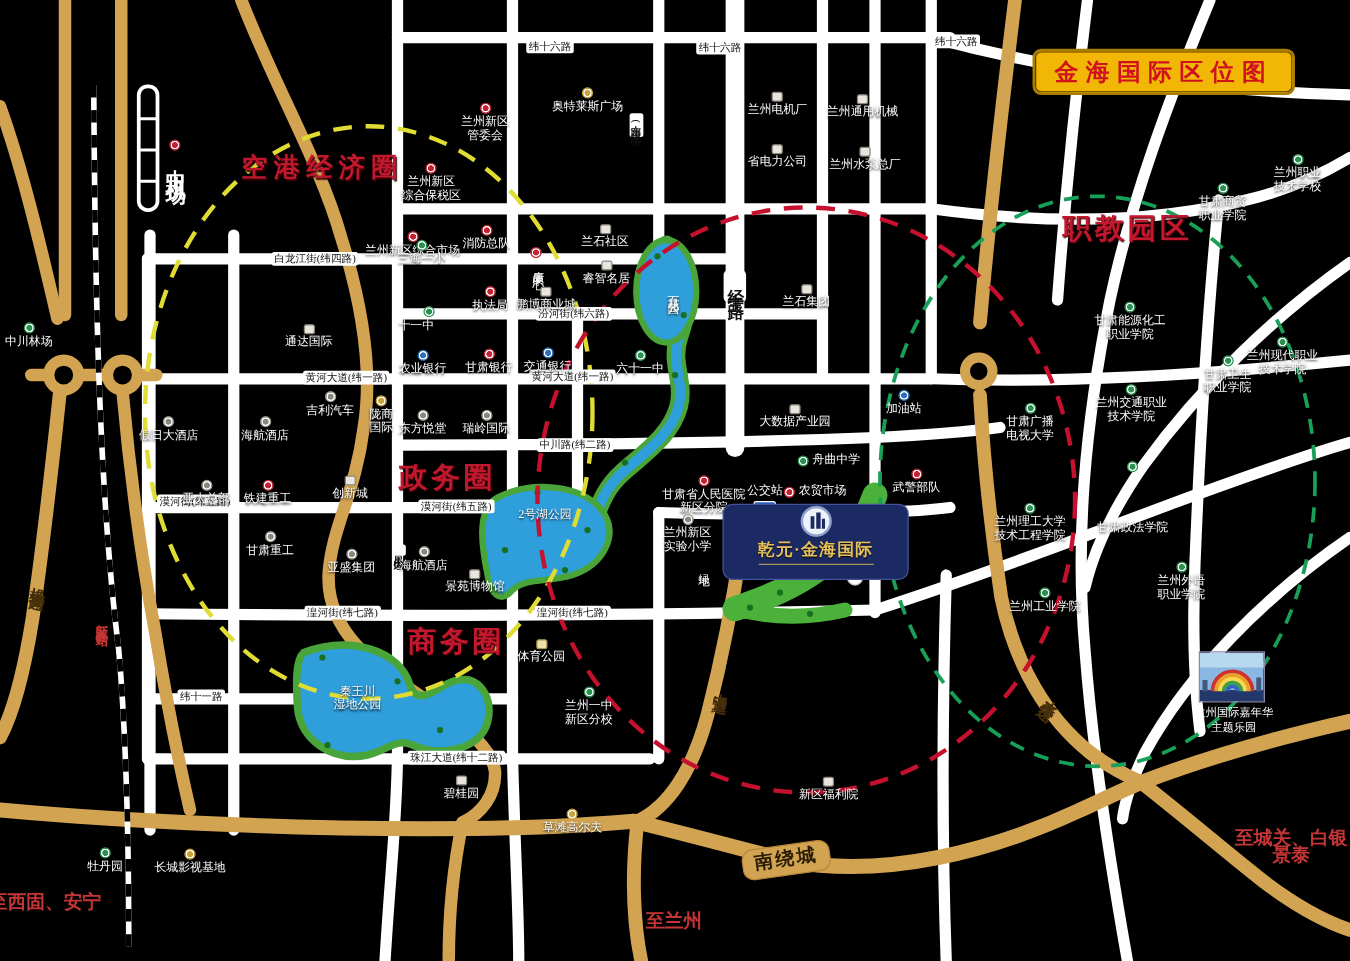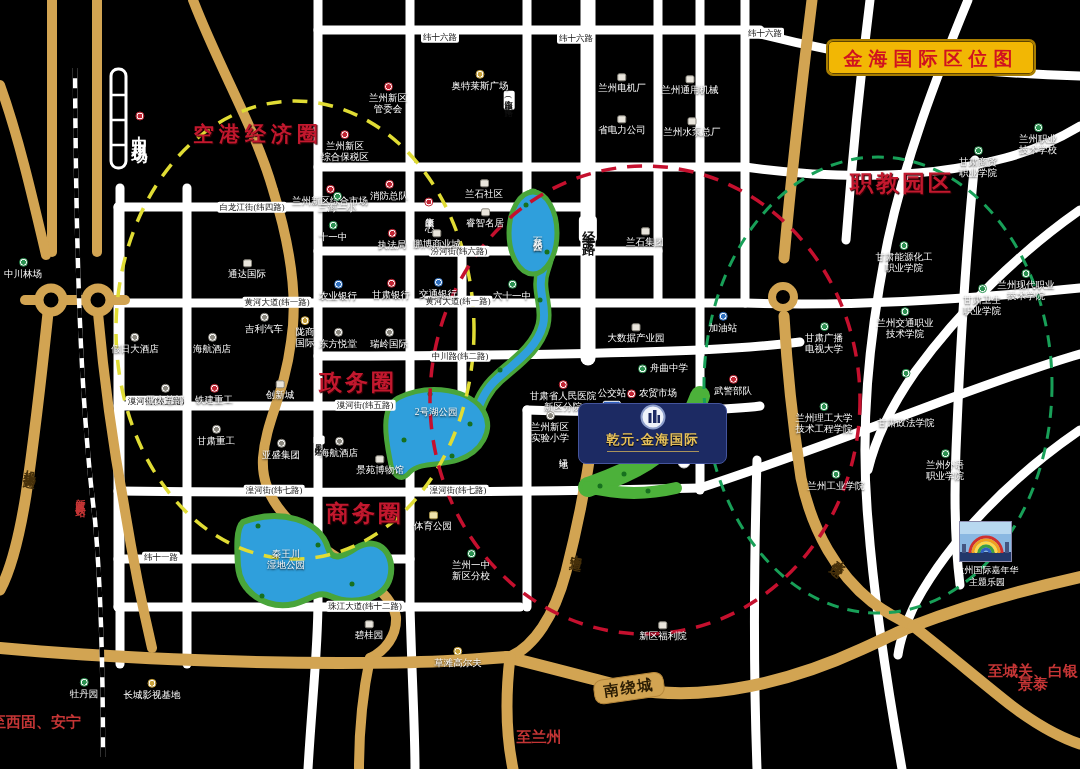--- a/index.html
+++ b/index.html
@@ -206,21 +206,21 @@
           <div>中川机场</div>
         </span>
       </div>
       <div class="poi" style="left: 388px; top: 99px;">
         <span class="ic rd"></span>
         <span class="txt">
           <div>兰州新区</div>
           <div>管委会</div>
         </span>
       </div>
-      <div class="poi" style="left: 480px; top: 81px;">
+      <div class="poi" style="left: 470px; top: 81px;">
         <span class="ic yd"></span>
         <span class="txt">
           <div>奥特莱斯广场</div>
         </span>
       </div>
       <div class="poi" style="left: 345px; top: 147px;">
         <span class="ic rd"></span>
         <span class="txt">
           <div>兰州新区</div>
           <div>综合保税区</div>
@@ -293,21 +293,21 @@
         <span class="txt">
           <div>兰石社区</div>
         </span>
       </div>
       <div class="poi" style="left: 485px; top: 219px;">
         <span class="ic sq"></span>
         <span class="txt">
           <div>睿智名居</div>
         </span>
       </div>
-      <div class="poi" style="left: 333px; top: 232px;">
+      <div class="poi" style="left: 333px; top: 256px; align-items: flex-end;">
         <span class="ic gd"></span>
         <span class="txt">
           <div>十一中</div>
         </span>
       </div>
       <div class="poi" style="left: 392px; top: 240px;">
         <span class="ic rd"></span>
         <span class="txt">
           <div>执法局</div>
         </span>

